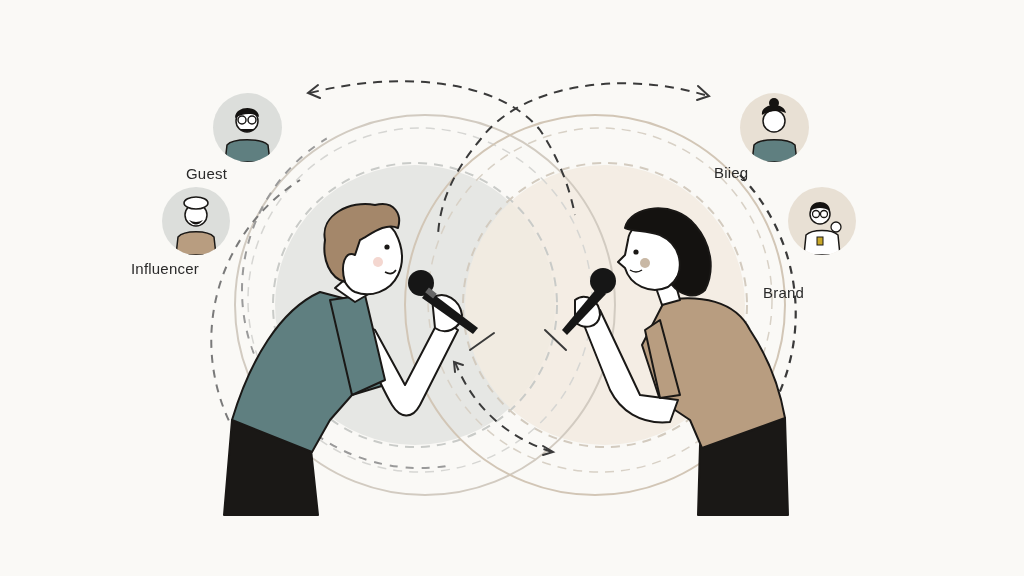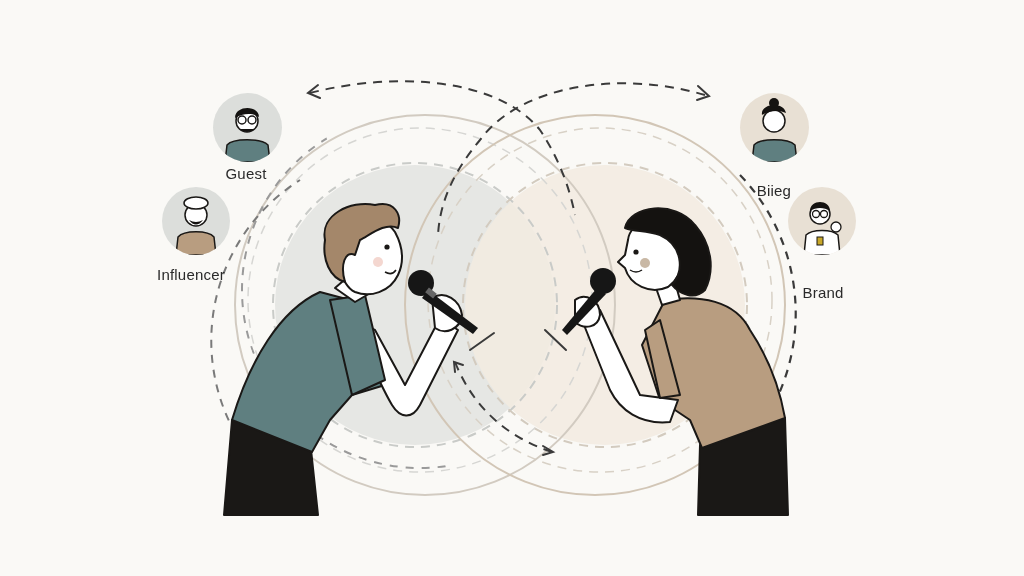--- a/index.html
+++ b/index.html
@@ -8,21 +8,21 @@
     background: #faf9f6;
     font-family: "Liberation Sans", "DejaVu Sans", sans-serif;
     position: relative;
   }
   .scene { position: absolute; left: 0; top: 0; width: 1024px; height: 576px; }
   .avatar {
     position: absolute; border-radius: 50%; overflow: hidden;
   }
   .label {
     position: absolute; font-size: 15px; color: #2a2a2a;
-    text-align: center; width: 120px; letter-spacing: 0.2px;
+    width: 120px; letter-spacing: 0.2px;
   }
 </style>
 </head>
 <body>
 
 <svg class="scene" viewBox="0 0 1024 576" xmlns="http://www.w3.org/2000/svg">
 
   <g>
     <circle cx="415" cy="305" r="140" fill="#e6e7e4"></circle>
     <circle cx="605" cy="305" r="140" fill="#f2ebe0" opacity="0.85"></circle>
@@ -123,31 +123,31 @@
 <div class="label" style="left:186px; top:165px;">Guest</div>
 
 <div class="avatar" style="left:162px; top:187px; width:68px; height:68px; background:#dcdedb;">
   <svg width="68" height="68" viewBox="0 0 68 68">
     <path d="M14 68 L 16 50 C 22 43, 46 43, 52 50 L 54 68 Z" fill="#b89d80" stroke="#1a1816" stroke-width="1.5"></path>
     <circle cx="34" cy="28" r="11" fill="#fff" stroke="#1a1816" stroke-width="1.5"></circle>
     <ellipse cx="34" cy="16" rx="12" ry="6" fill="#fff" stroke="#1a1816" stroke-width="1.5"></ellipse>
     <path d="M27 33 Q 34 42 41 33 Q 34 37 27 33 Z" fill="#141210"></path>
   </svg>
 </div>
-<div class="label" style="left:131px; top:266px;">Influencer</div>
+<div class="label" style="left:131px; top:260px;">Influencer</div>
 
 <div class="avatar" style="left:740px; top:93px; width:69px; height:69px; background:#e8e0d4;">
   <svg width="69" height="69" viewBox="0 0 69 69">
     <path d="M12 69 L 14 52 C 20 45, 48 45, 55 52 L 57 69 Z" fill="#5f7f80" stroke="#1a1816" stroke-width="1.5"></path>
     <circle cx="34" cy="28" r="11" fill="#fff" stroke="#1a1816" stroke-width="1.5"></circle>
     <path d="M22 22 C 20 10, 44 8, 46 20 C 40 17, 30 17, 22 22 Z" fill="#141210"></path>
     <circle cx="34" cy="10" r="5" fill="#141210"></circle>
   </svg>
 </div>
-<div class="label" style="left:714px; top:182px;">Biieg</div>
+<div class="label" style="left:714px; top:164px;">Biieg</div>
 
 <div class="avatar" style="left:788px; top:187px; width:68px; height:68px; background:#e8e0d4;">
   <svg width="68" height="68" viewBox="0 0 68 68">
     <path d="M16 68 L 18 48 C 24 42, 44 42, 50 48 L 52 68 Z" fill="#fff" stroke="#1a1816" stroke-width="1.5"></path>
     <circle cx="32" cy="27" r="10" fill="#fff" stroke="#1a1816" stroke-width="1.5"></circle>
     <path d="M22 24 C 22 12, 42 12, 42 24 C 36 20, 28 20, 22 24 Z" fill="#141210"></path>
     <circle cx="28" cy="27" r="3.5" fill="none" stroke="#1a1816" stroke-width="1.3"></circle>
     <circle cx="36" cy="27" r="3.5" fill="none" stroke="#1a1816" stroke-width="1.3"></circle>
     <rect x="29" y="50" width="6" height="8" fill="#c9a82a" stroke="#1a1816" stroke-width="1"></rect>
     <circle cx="48" cy="40" r="5" fill="#fff" stroke="#1a1816" stroke-width="1.3"></circle>

